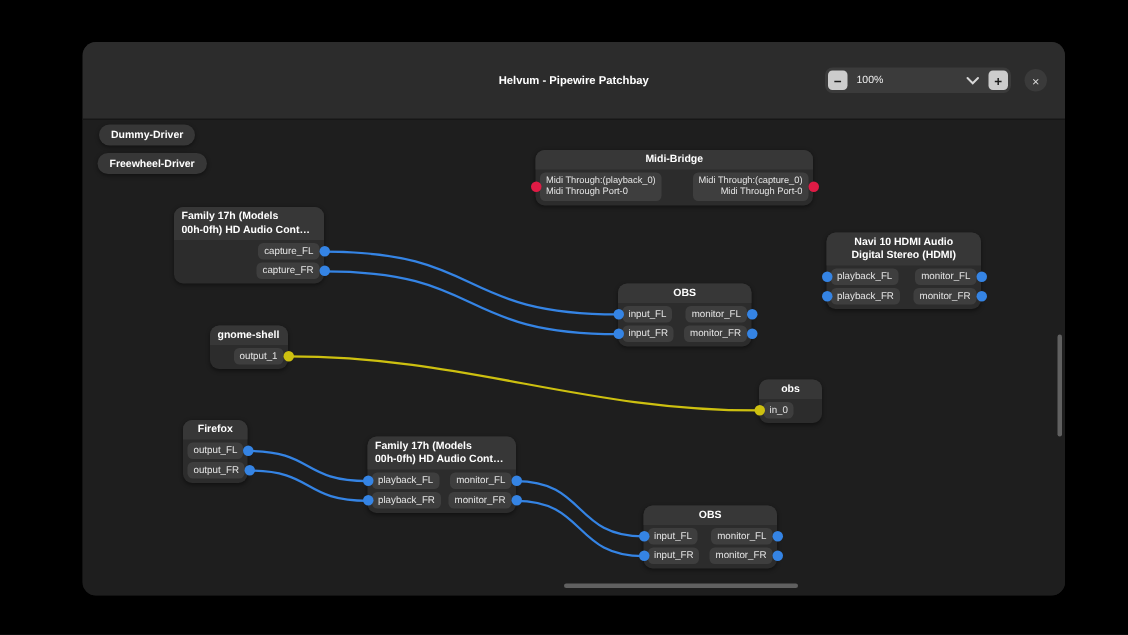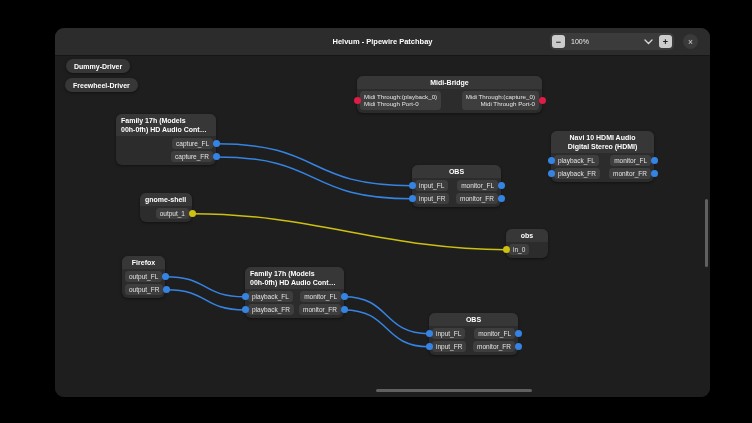--- a/index.html
+++ b/index.html
@@ -5,21 +5,21 @@
   html,body { margin:0; padding:0; }
   body { font-family:"Liberation Sans","DejaVu Sans",sans-serif; background:#000; }
   .stage { position:relative; width:752px; height:423px; background:#000; overflow:hidden; }
 
   .window { position:absolute; left:55px; top:28px; width:655px; height:369px;
             background:#1e1e1e; border-radius:9px; overflow:hidden;
             box-shadow:0 2px 10px rgba(0,0,0,.8); display:flex; flex-direction:column; }
 
   
   .titlebar { position:relative; height:27px; flex:0 0 27px; background:#2c2c2c;
-              border-bottom:1px solid #161616; display:flex; align-items:center; padding:0 12px; }
+              border-bottom:1px solid #161616; display:flex; align-items:center; padding:12px 12px; }
   .win-title { position:absolute; left:50%; transform:translateX(-50%); color:#fff;
                font-size:7.5px; font-weight:bold; white-space:nowrap; }
   .zoom-controls { margin-left:auto; display:flex; align-items:center; }
   .zoom-group { display:flex; align-items:center; background:#3b3b3b; border-radius:5px;
                 padding:2px; gap:2px; }
   .sq-btn { width:13px; height:13px; border:none; border-radius:3px; background:#cccccc;
             color:#1a1a1a; font-size:9px; font-weight:bold; line-height:12px; padding:0;
             text-align:center; cursor:pointer; font-family:inherit; }
   .zoom-value-wrap { display:flex; align-items:center; width:82px; padding:0 4px; }
   .zoom-value { color:#ededed; font-size:7px; }

